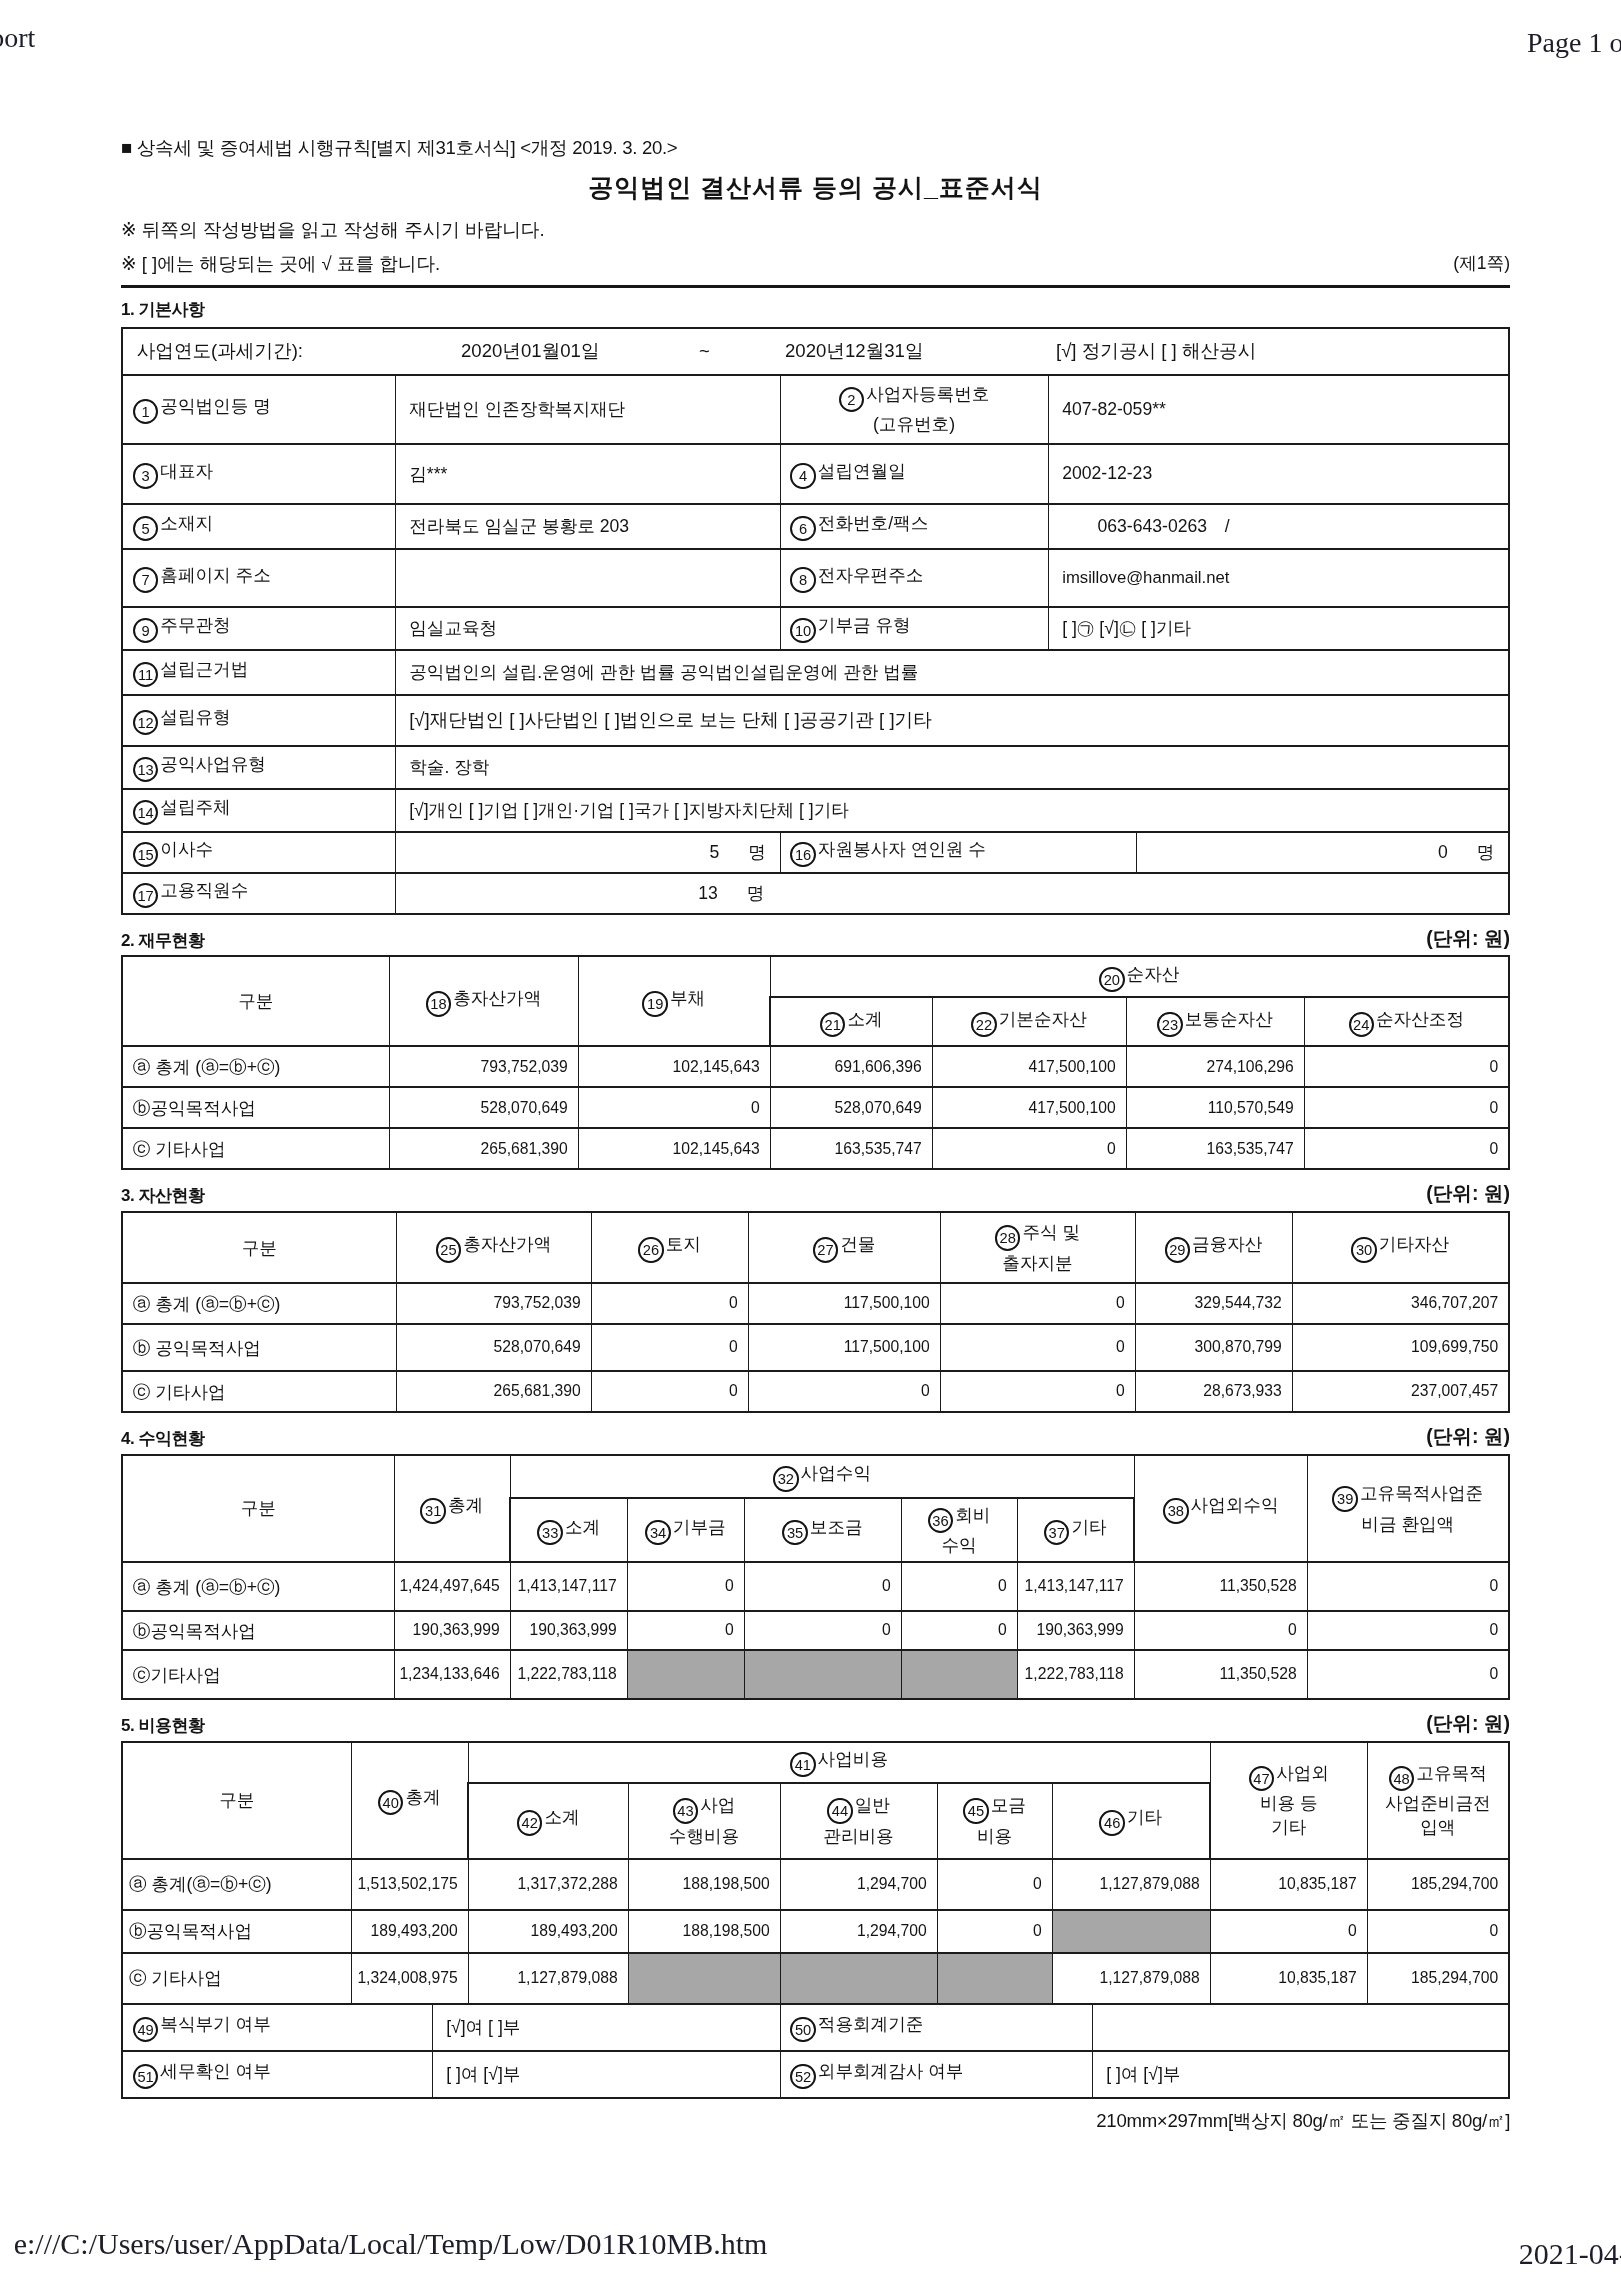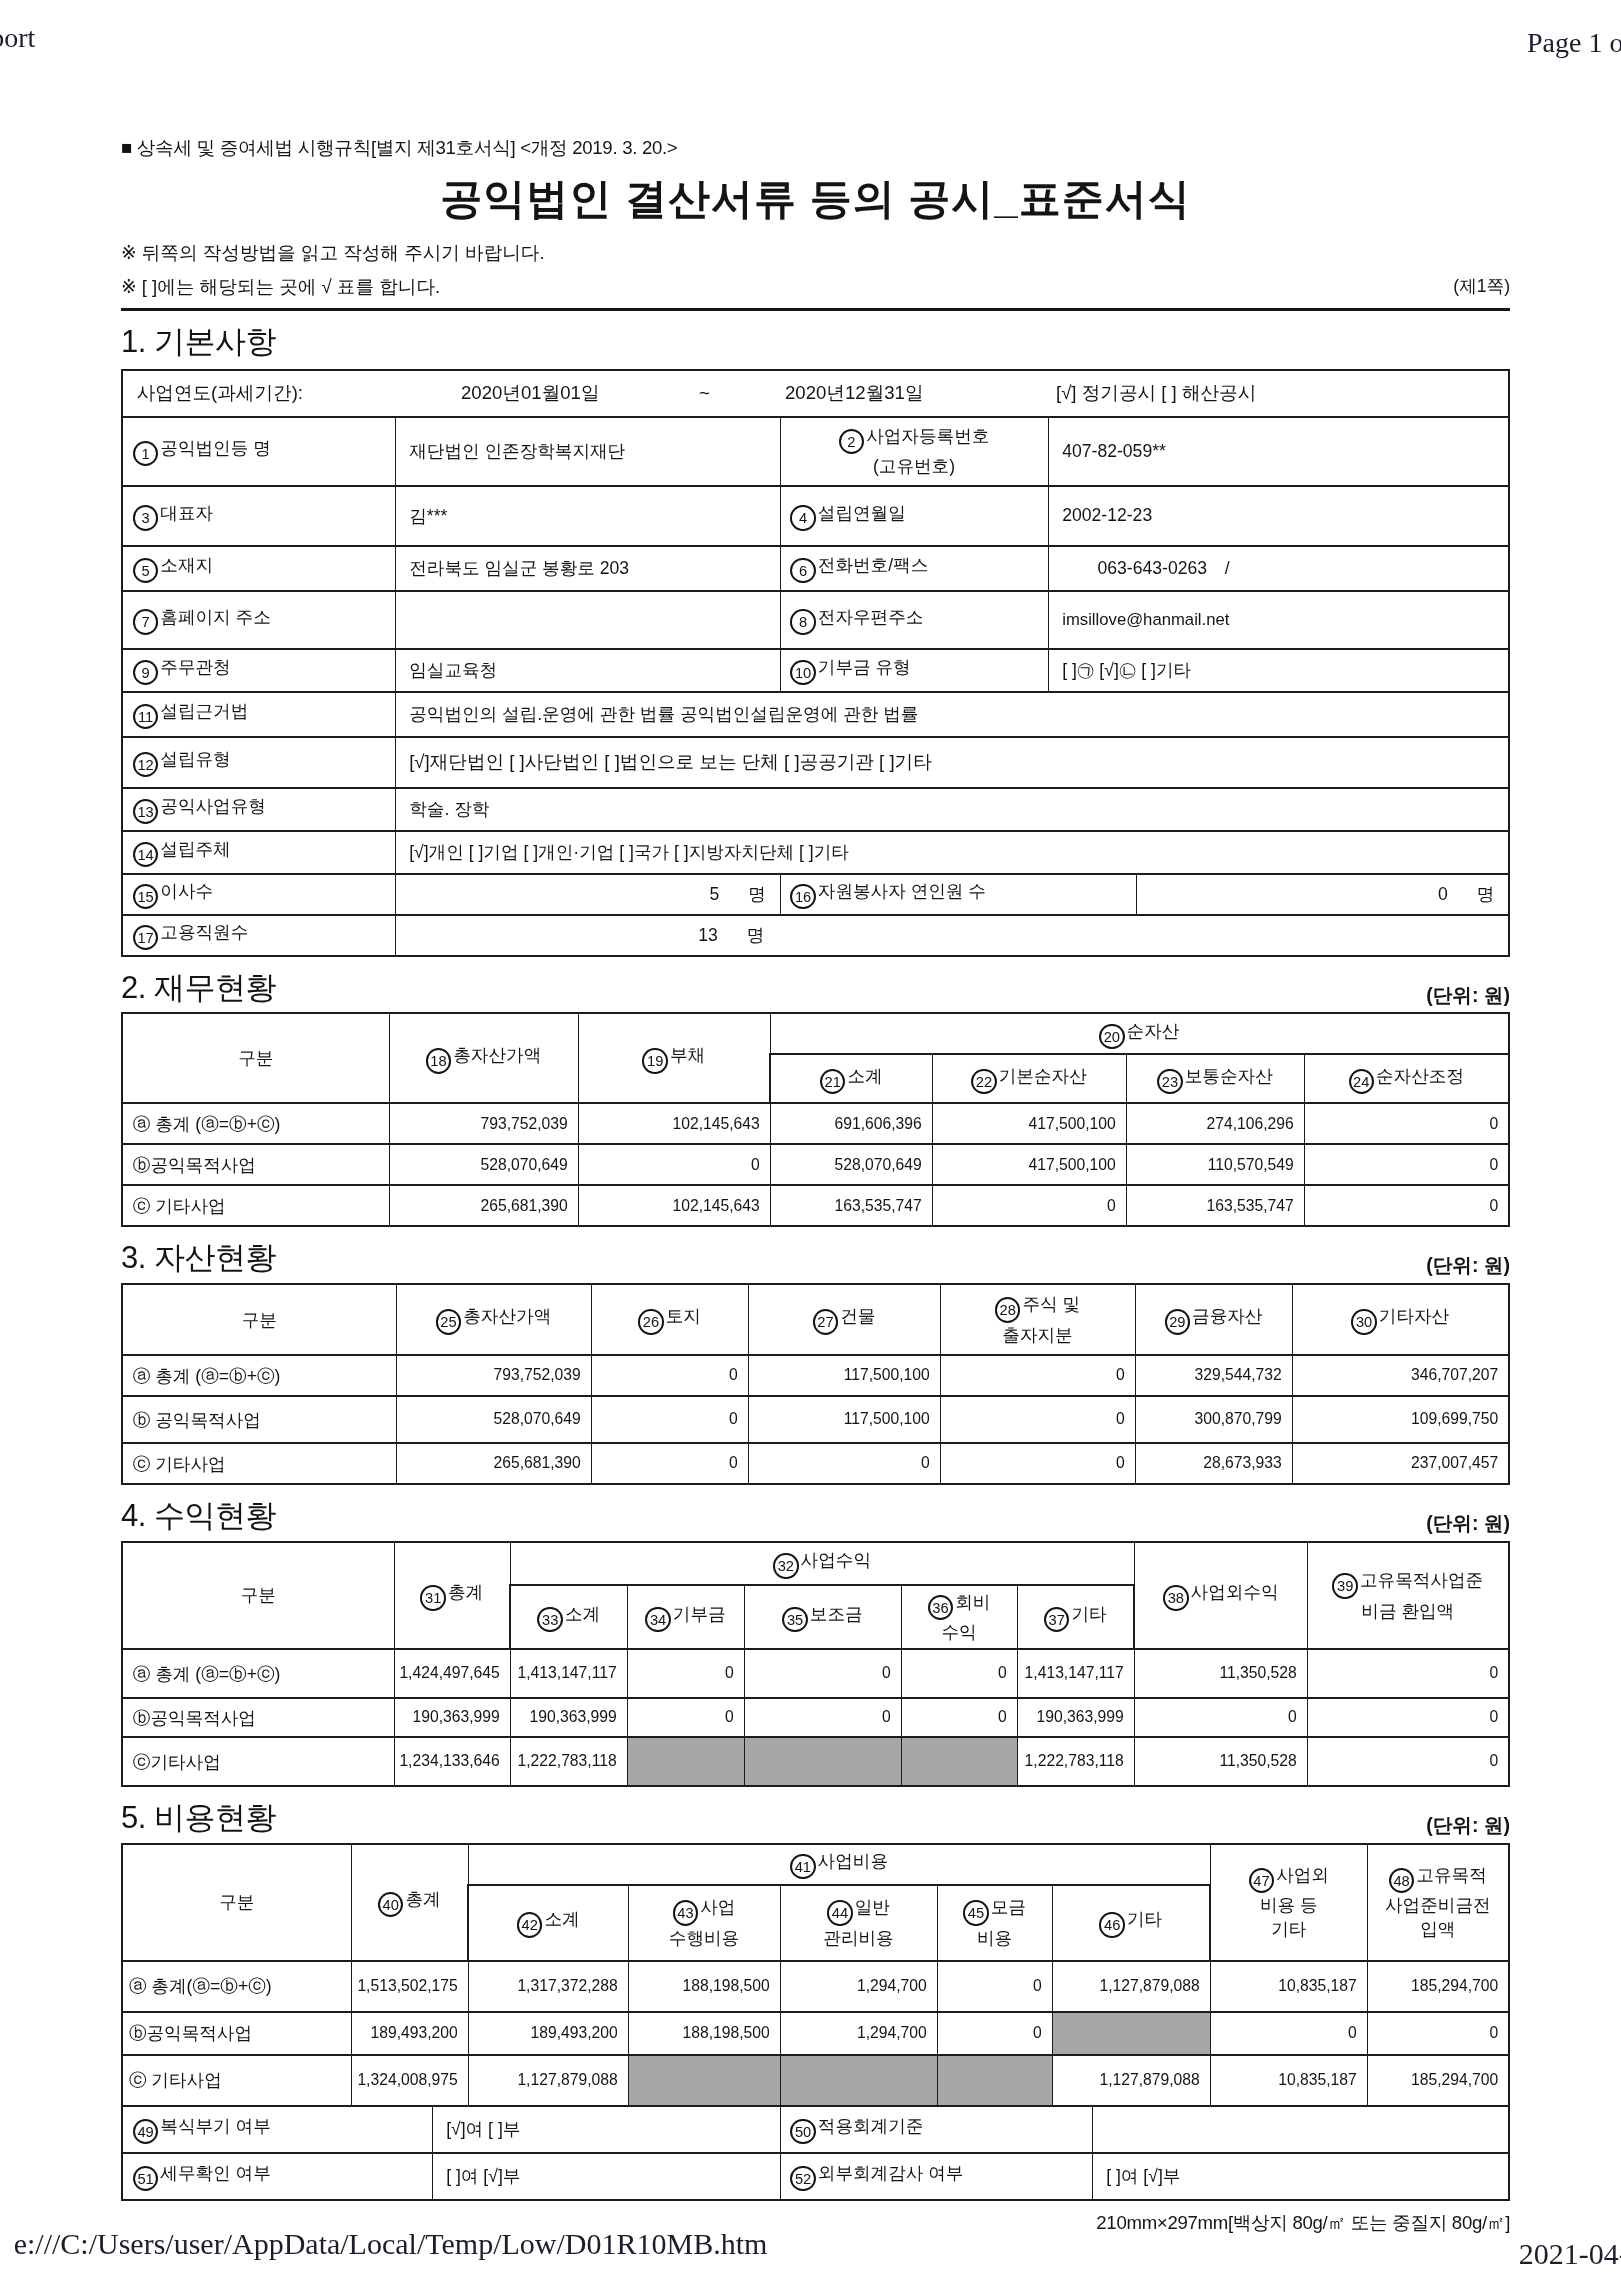--- a/index.html
+++ b/index.html
@@ -5,28 +5,28 @@
   html,body{margin:0;padding:0;background:#e8e8e8;}
   #page{position:relative;width:1621px;height:2294px;background:#ffffff;overflow:hidden;
         font-family:"Liberation Sans","DejaVu Sans",sans-serif;color:#141414;}
   .chrome{position:absolute;font-family:"Liberation Serif","DejaVu Serif",serif;color:#1d1d2b;}
   #chrome-tl{left:-9.8px;top:21.6px;font-size:28px;}
   #chrome-tr{right:-11.8px;top:27.4px;font-size:28px;}
   #chrome-bl{left:13.7px;top:2227px;font-size:30px;}
   #chrome-br{right:-7.8px;top:2237px;font-size:30px;}
   .content{position:absolute;left:121px;top:135px;width:1389px;}
   .reg{font-size:18.6px;letter-spacing:-0.3px;}
-  .title{margin-top:9.8px;text-align:center;font-size:42px;font-weight:600;letter-spacing:1px;}
+  .title{margin-top:9.8px;text-align:center;font-size:25px;font-weight:600;letter-spacing:1px;}
   .note1{margin-top:13.7px;font-size:18.6px;}
   .notes-row{margin-top:7.8px;display:flex;justify-content:space-between;align-items:flex-end;
              padding-bottom:7.8px;border-bottom:3.9px solid #161616;}
   .note2{font-size:18.6px;}
   .pgmark{font-size:17.6px;align-self:flex-start;}
   .sec-head{margin-top:9.8px;margin-bottom:5.9px;display:flex;justify-content:space-between;align-items:flex-end;}
-  .sec-title{font-size:31px;font-weight:400;letter-spacing:-0.5px;}
+  .sec-title{font-size:17px;font-weight:700;letter-spacing:-0.5px;}
   .sec-unit{font-size:19.6px;font-weight:600;}
   table{border-collapse:collapse;width:1389px;table-layout:fixed;margin-top:-2px;background:#fff;}
   td{border:2px solid #1b1b1b;border-left-width:1px;border-right-width:1px;padding:2px 5.9px;
      font-size:17.6px;vertical-align:middle;overflow:hidden;}
   table td:first-child{border-left-width:2px;}
   table td:last-child{border-right-width:2px;}
   .lab{text-align:left;padding-left:9.8px;}
   .val{text-align:left;padding-left:13.7px;}
   .hc{text-align:center;padding:3.9px 2px;}
   .pl{white-space:pre-line;}

